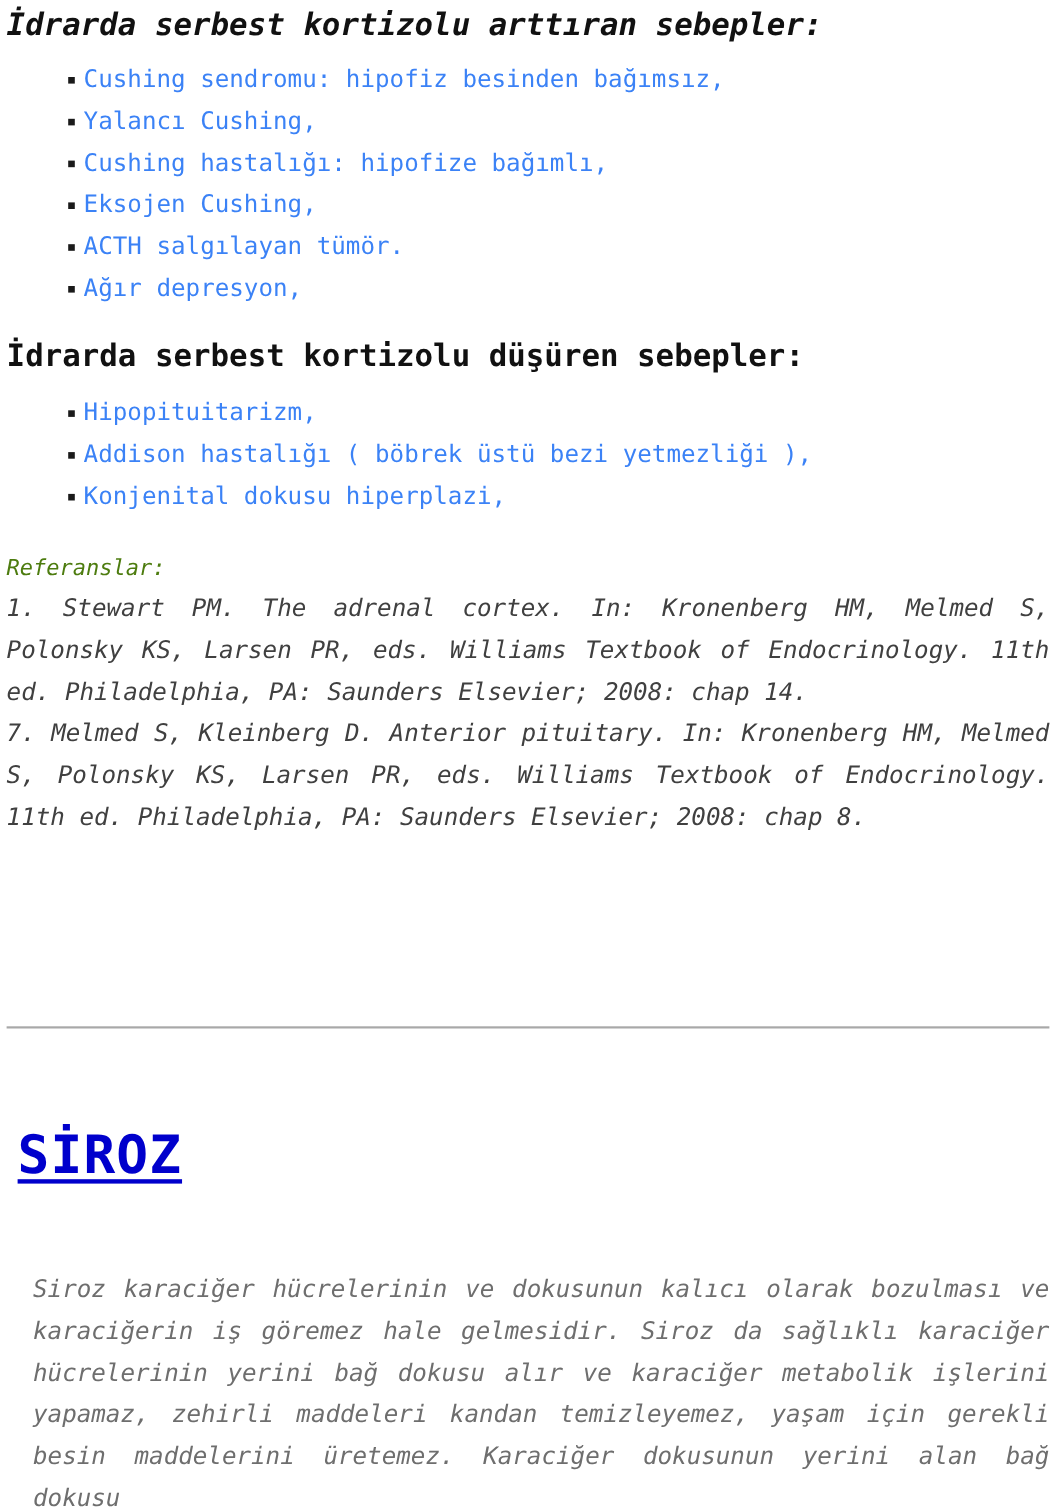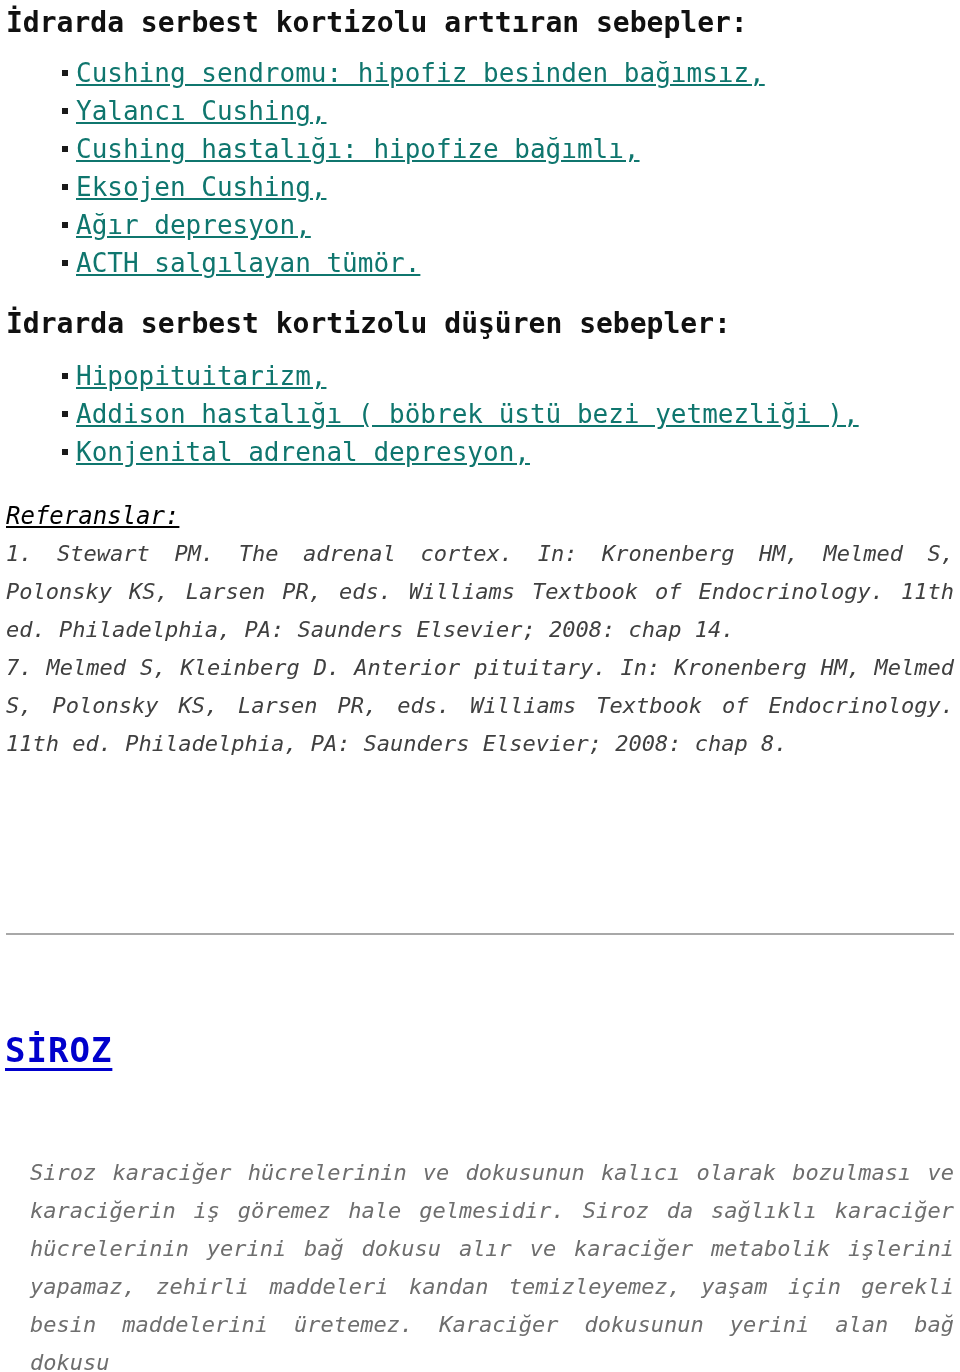--- a/index.html
+++ b/index.html
@@ -27,58 +27,56 @@
     font-family: "DejaVu Sans Mono", "Liberation Mono", monospace;
     font-weight: 700;
     font-size: 28px;
     line-height: 34px;
     letter-spacing: 0px;
     color: #111111;
     margin: 0;
     padding: 0;
     white-space: nowrap;
   }
-  #heading-raise { margin-top: 6px; }
+  #heading-raise { margin-top: 6px; font-style: italic; }
   #heading-lower { margin-top: 25px; }
 
   
   ul.bullet-list {
     list-style: none;
     margin: 14px 0 0 0;
     padding: 0 0 0 70px;
   }
   ul.bullet-list li {
     position: relative;
-    font-size: 26px;
+    font-size: 22px;
     line-height: 38px;
-    color: #0f766e;
+    color: #3b82f6;
     white-space: nowrap;
-    text-decoration: underline;
   }
   ul.bullet-list li .sq-bullet {
     position: absolute;
     left: -14px;
     top: 16px;
     width: 6px;
     height: 6px;
     background: #1a1a1a;
     display: block;
   }
   #list-lower { margin-top: 16px; }
 
   
   .refs-block {
     margin-top: 26px;
   }
   .refs-label {
-    font-size: 24px;
+    font-size: 20px;
     line-height: 38px;
     font-style: italic;
-    color: #000000;
-    text-decoration: underline;
+    color: #4d7c0f;
   }
   .ref-item {
     font-size: 22px;
     line-height: 38px;
     font-style: italic;
     color: #404040;
     text-align: justify;
     text-align-last: left;
     -moz-text-align-last: left;
     width: 948px;
@@ -91,23 +89,23 @@
     margin: 0;
     width: 948px;
     position: absolute;
     left: 6px;
     top: 927px;
   }
 
   
   .siroz-title {
     position: absolute;
-    left: 5px;
+    left: 16px;
     top: 1022px;
-    font-size: 34px;
+    font-size: 48px;
     line-height: 44px;
     font-weight: 700;
     color: #0000cc;
     text-decoration: underline;
     text-underline-offset: 6px;
     letter-spacing: 1px;
   }
 
   
   .siroz-paragraph {
@@ -143,42 +141,42 @@
     <li>
       <span class="sq-bullet"></span>
       <span>Cushing hastalığı: hipofize bağımlı,</span>
     </li>
     <li>
       <span class="sq-bullet"></span>
       <span>Eksojen Cushing,</span>
     </li>
     <li>
       <span class="sq-bullet"></span>
-      <span>Ağır depresyon,</span>
+      <span>ACTH salgılayan tümör.</span>
     </li>
     <li>
       <span class="sq-bullet"></span>
-      <span>ACTH salgılayan tümör.</span>
+      <span>Ağır depresyon,</span>
     </li>
   </ul>
 
   <h2 class="section-heading" id="heading-lower">İdrarda serbest kortizolu düşüren sebepler:</h2>
 
   <ul class="bullet-list" id="list-lower">
     <li>
       <span class="sq-bullet"></span>
       <span>Hipopituitarizm,</span>
     </li>
     <li>
       <span class="sq-bullet"></span>
       <span>Addison hastalığı ( böbrek üstü bezi yetmezliği ),</span>
     </li>
     <li>
       <span class="sq-bullet"></span>
-      <span>Konjenital adrenal depresyon,</span>
+      <span>Konjenital dokusu hiperplazi,</span>
     </li>
   </ul>
 
   <div class="refs-block">
     <div class="refs-label">Referanslar:</div>
     <div class="ref-item">1. Stewart PM. The adrenal cortex. In: Kronenberg HM, Melmed S, Polonsky KS, Larsen PR, eds. Williams Textbook of Endocrinology. 11th ed. Philadelphia, PA: Saunders Elsevier; 2008: chap 14.</div>
     <div class="ref-item">7. Melmed S, Kleinberg D. Anterior pituitary. In: Kronenberg HM, Melmed S, Polonsky KS, Larsen PR, eds. Williams Textbook of Endocrinology. 11th ed. Philadelphia, PA: Saunders Elsevier; 2008: chap 8.</div>
   </div>
 
   <hr class="divider">

